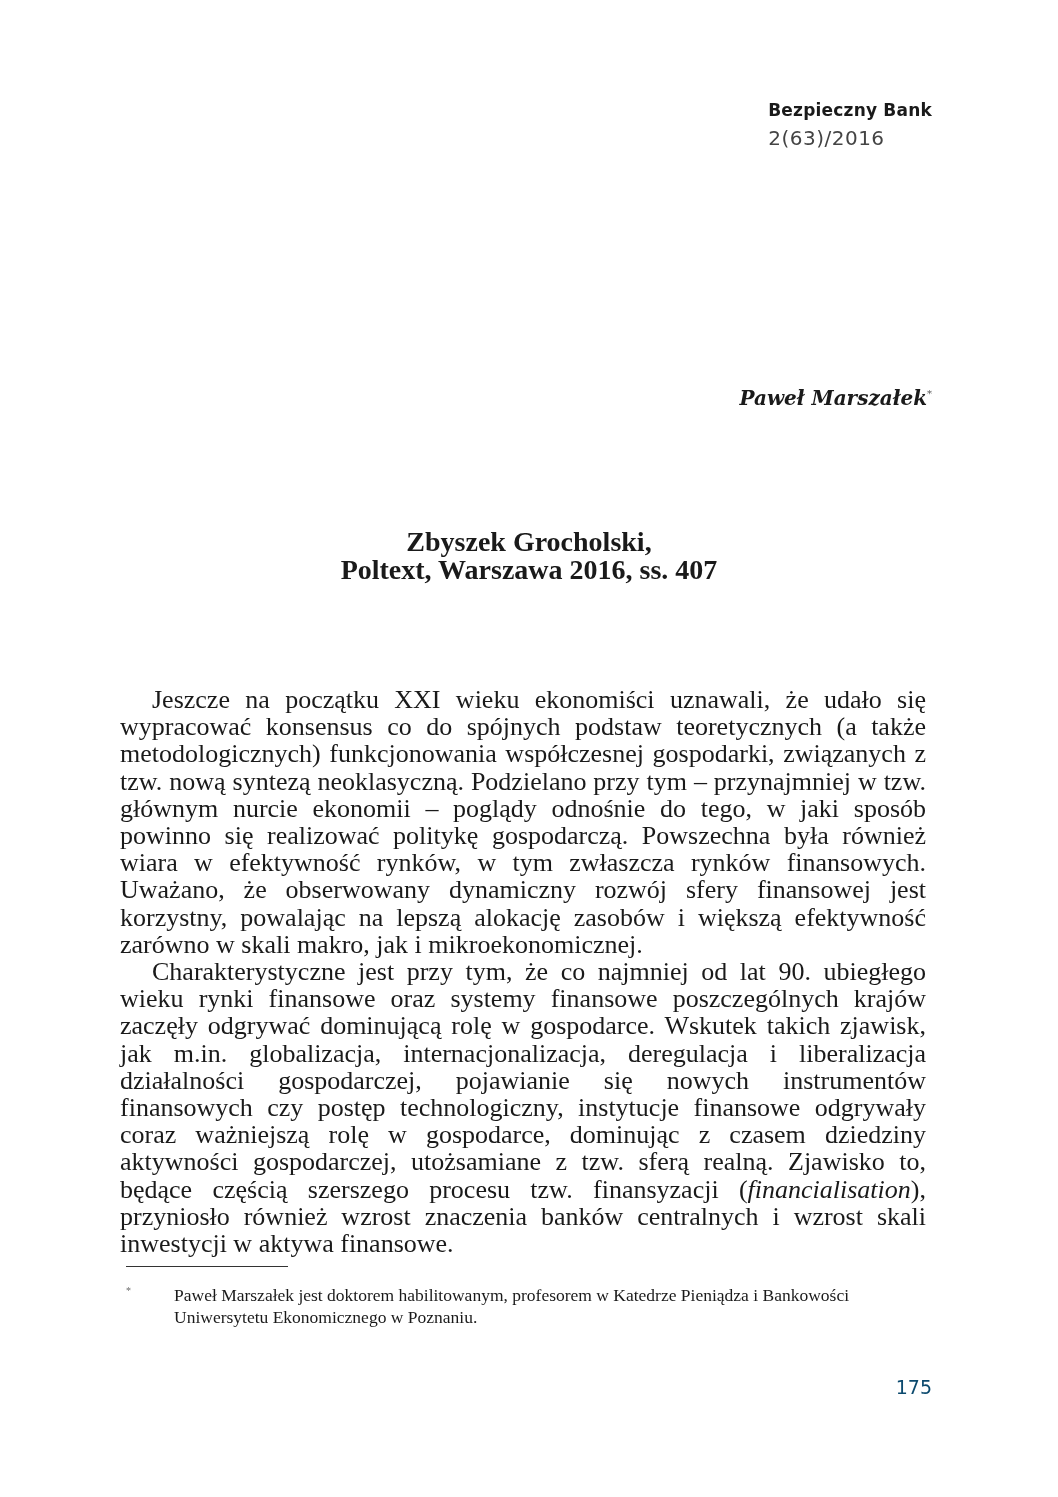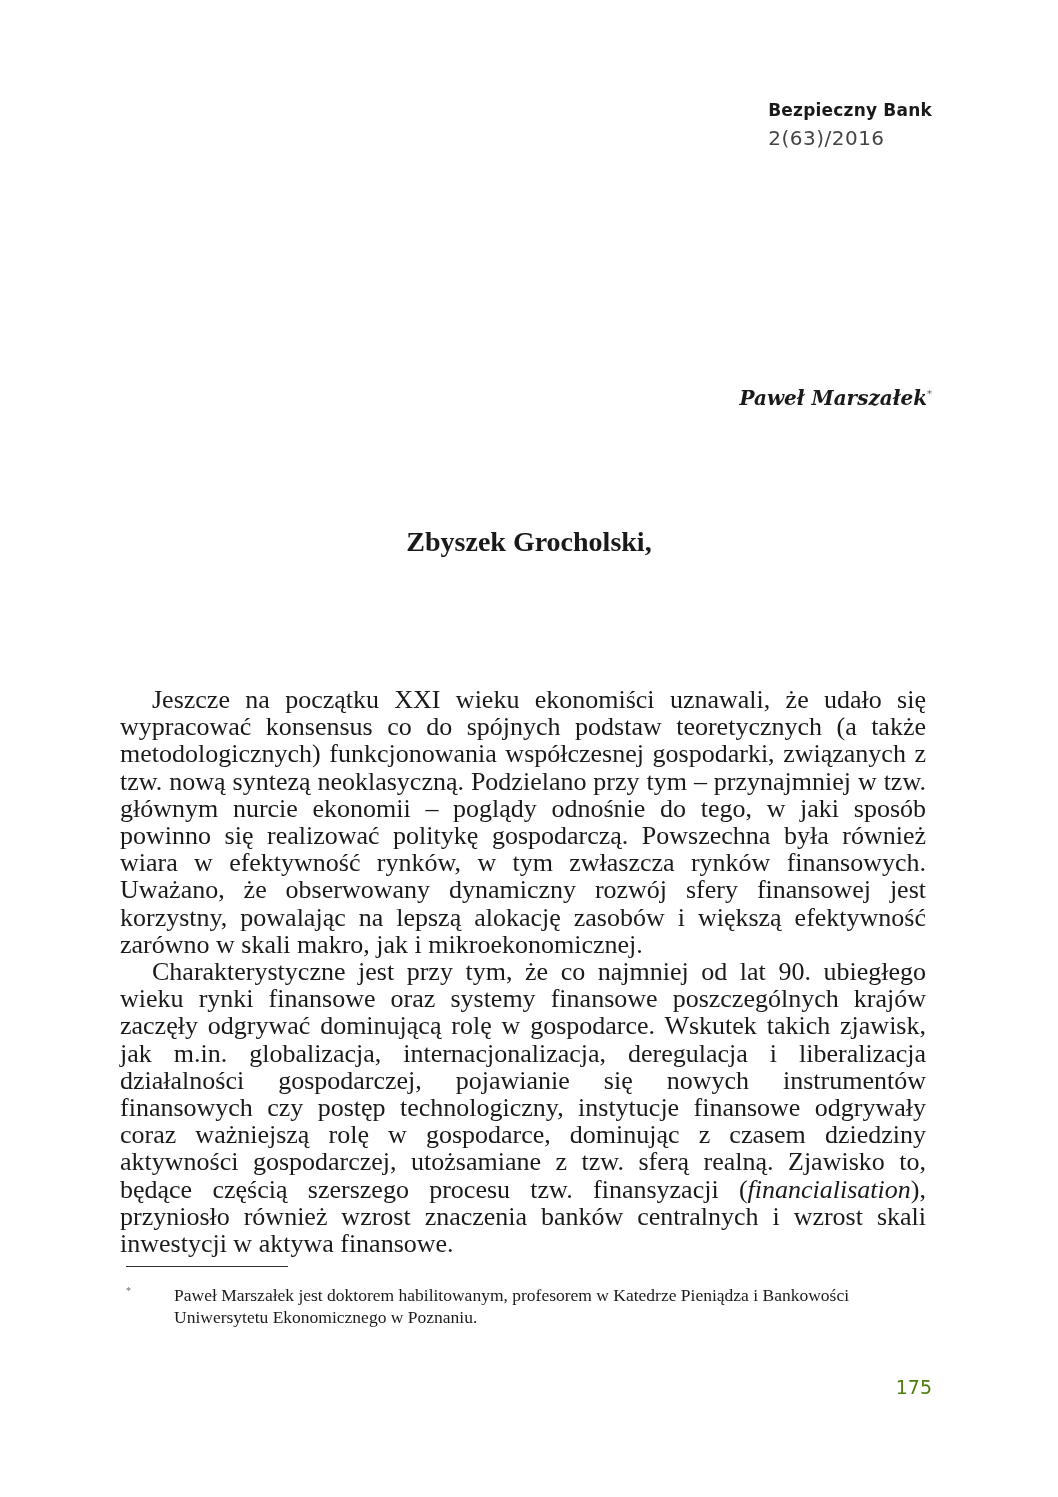--- a/index.html
+++ b/index.html
@@ -12,36 +12,37 @@
   .review { position: absolute; left: 126px; width: 806px; top: 528px; text-align: center; font-family: "Liberation Serif", serif; font-size: 28px; line-height: 28px; }
   .review .b { font-weight: bold; }
   .review .i { font-style: italic; }
   .body-text { position: absolute; left: 120px; width: 806px; top: 686px; font-family: "Liberation Serif", serif; font-size: 26px; line-height: 27.2px; text-align: justify; }
   .body-text p { margin: 0; text-indent: 32px; }
   .body-text .em { font-style: italic; }
   .fn-rule { position: absolute; left: 126px; top: 1266px; width: 162px; height: 1px; background: #333; }
   .footnote { position: absolute; left: 126px; width: 806px; top: 1284px; font-family: "Liberation Serif", serif; font-size: 17.5px; line-height: 22px; }
   .footnote .mark { position: absolute; left: 0; top: -4px; font-size: 10px; color: #666; }
   .footnote .text { margin-left: 48px; }
-  .page-num { position: absolute; right: 126px; top: 1376px; font-family: "DejaVu Sans", sans-serif; font-size: 19px; color: #4d7c0f; }
+  .page-num { position: absolute; right: 126px; top: 1376px; font-family: "DejaVu Sans", sans-serif; font-size: 19px; color: #0c4a6e; }
 </style>
 </head>
 <body>
 
 <div class="journal">
   <div class="name">Bezpieczny Bank</div>
   <div class="issue">2(63)/2016</div>
 </div>
 
 <div class="author">
   <span>Paweł Marszałek</span><sup>*</sup>
 </div>
 
 <div class="review">
   <div class="b">Zbyszek Grocholski,</div>
+  <div class="b">Poltext, Warszawa 2016, ss. 407</div>
 </div>
 
 <div class="body-text">
   <p>Jeszcze na początku XXI wieku ekonomiści uznawali, że udało się wypracować konsensus co do spójnych podstaw teoretycznych (a także metodologicznych) funkcjonowania współczesnej gospodarki, związanych z tzw. nową syntezą neoklasyczną. Podzielano przy tym – przynajmniej w tzw. głównym nurcie ekonomii – poglądy odnośnie do tego, w jaki sposób powinno się realizować politykę gospodarczą. Powszechna była również wiara w efektywność rynków, w tym zwłaszcza rynków finansowych. Uważano, że obserwowany dynamiczny rozwój sfery finansowej jest korzystny, powalając na lepszą alokację zasobów i większą efektywność zarówno w skali makro, jak i mikroekonomicznej.</p>
   <p><span>Charakterystyczne jest przy tym, że co najmniej od lat 90. ubiegłego wieku rynki finansowe oraz systemy finansowe poszczególnych krajów zaczęły odgrywać dominującą rolę w gospodarce. Wskutek takich zjawisk, jak m.in. globalizacja, internacjonalizacja, deregulacja i liberalizacja działalności gospodarczej, pojawianie się nowych instrumentów finansowych czy postęp technologiczny, instytucje finansowe odgrywały coraz ważniejszą rolę w gospodarce, dominując z czasem dziedziny aktywności gospodarczej, utożsamiane z tzw. sferą realną. Zjawisko to, będące częścią szerszego procesu tzw. finansyzacji (</span><span class="em">financialisation</span><span>), przyniosło również wzrost znaczenia banków centralnych i wzrost skali inwestycji w aktywa finansowe.</span></p>
 </div>
 
 <div class="fn-rule"></div>
 
 <div class="footnote">

